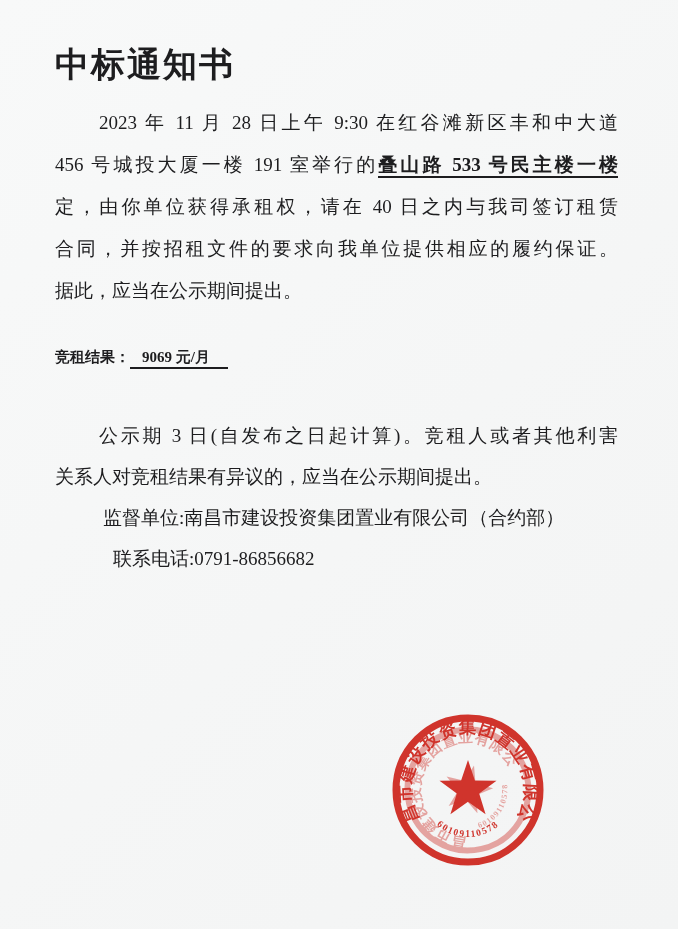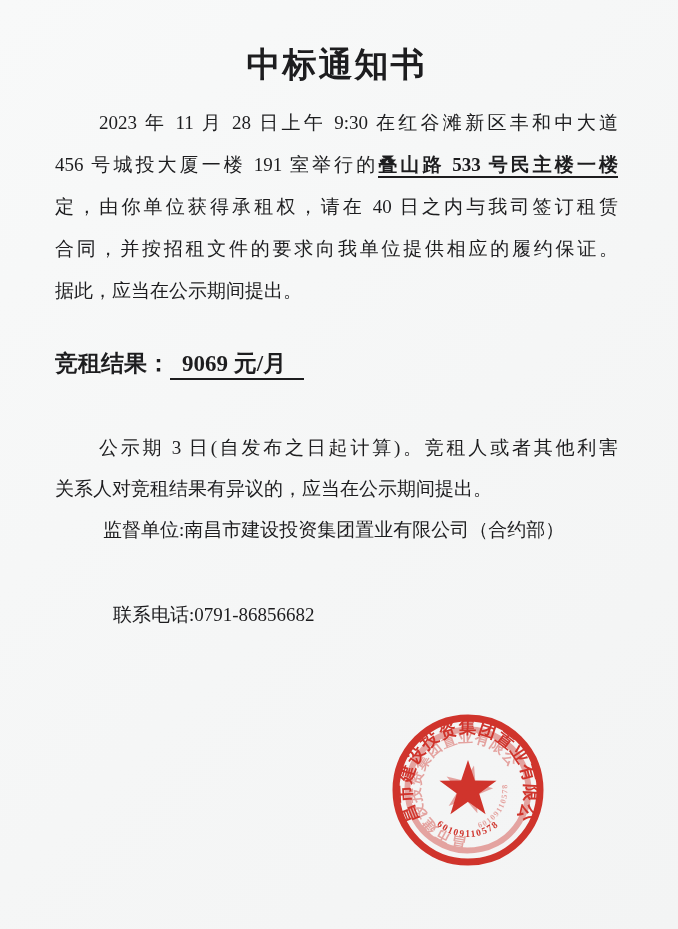--- a/index.html
+++ b/index.html
@@ -7,35 +7,34 @@
     position:relative;
     width:678px; height:929px;
     background:linear-gradient(135deg,#f8f9f9 0%,#f5f6f6 55%,#f3f4f4 100%);
     color:#1d1d1f;
     font-family:"Liberation Serif","DejaVu Serif",serif;
     overflow:hidden;
   }
   .content { padding:28px 60px 0 55px; }
   .title {
     margin:14px 0 0 0;
-    text-align:center;
     font-size:34px; font-weight:bold;
     letter-spacing:2px;
   }
   .addressee { margin-top:40px; font-size:23px; font-weight:bold; }
   .addressee .name { border-bottom:2px solid #1d1d1f; padding:0 16px 2px 2px; }
   .bodytext { margin-top:14px; font-size:19px; line-height:42px; }
   .jline { text-align:justify; text-align-last:justify; }
   .indent { padding-left:44px; }
   .bu { font-weight:bold; border-bottom:2px solid #1d1d1f; padding-bottom:1px; }
-  .result { margin-top:36px; font-size:23px; font-weight:bold; }
+  .result { margin-top:36px; font-size:15px; font-weight:bold; }
   .result .value { border-bottom:2px solid #1d1d1f; padding:0 18px 2px 12px; }
   .notice { margin-top:48px; font-size:19px; line-height:41px; }
   .sup-line { padding-left:48px; }
-  .phone-line { padding-left:58px;margin-top:44px; }
+  .phone-line { padding-left:58px; }
   .seal {
     position:absolute; left:384px; top:706px;
     width:168px; height:168px;
     mix-blend-mode:multiply;
     opacity:0.93;
     pointer-events:none;
   }
   .seal text { font-family:"Liberation Serif","DejaVu Serif",serif; font-weight:bold; }
 </style>
 </head>

